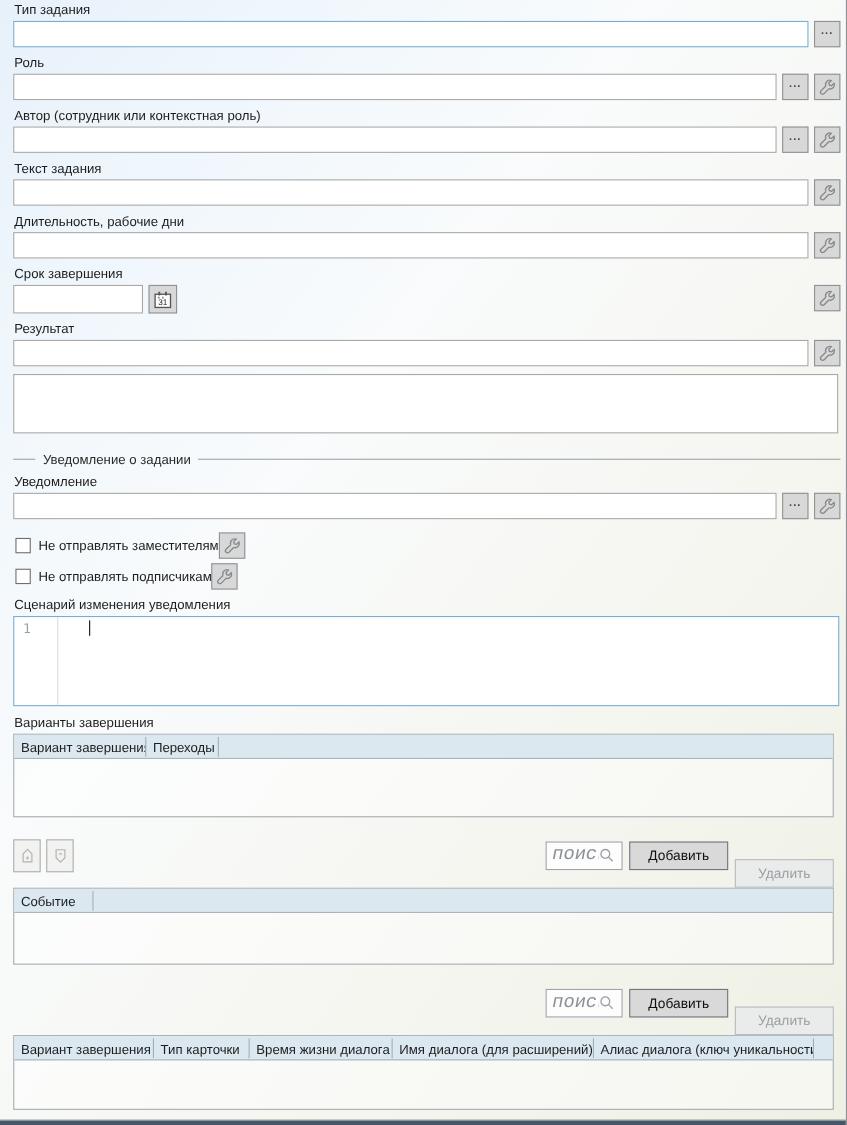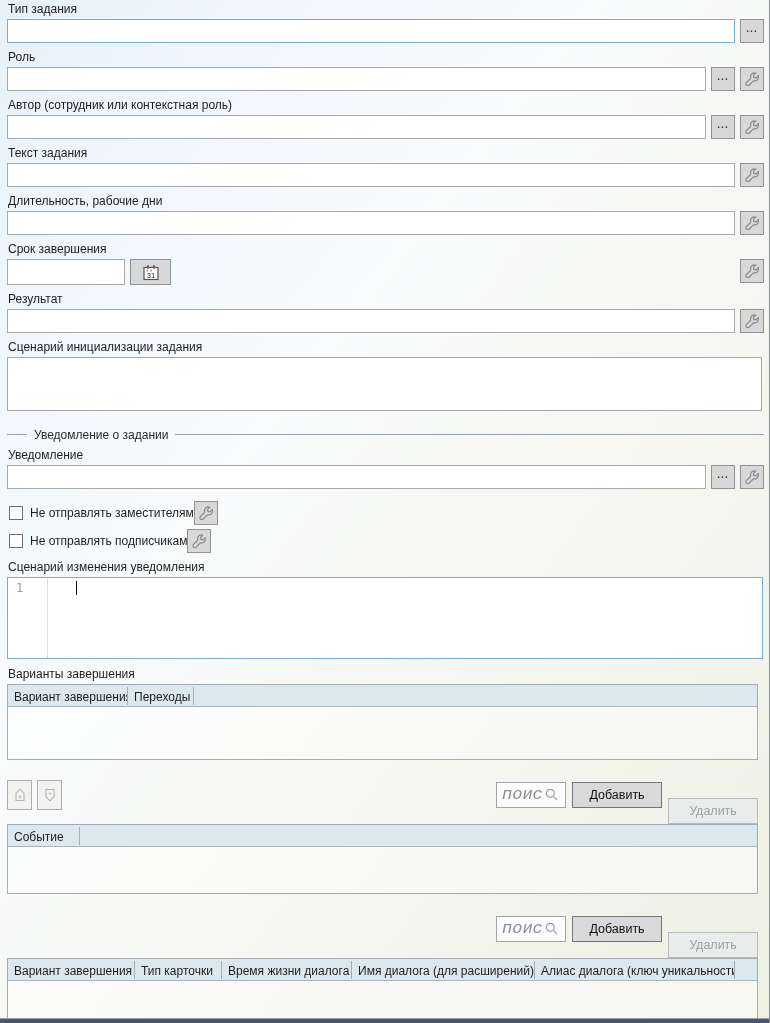--- a/index.html
+++ b/index.html
@@ -9,21 +9,21 @@
     font-size: 12px;
     color: #1e1e1e;
   }
   .window {
     position: relative;
     width: 770px;
     height: 1023px;
     overflow: hidden;
     border-right: 1px solid #8e9297;
     background: linear-gradient(128deg, #e7f1fa 0%, #eef6fc 14%, #f9fbfc 38%, #f6f7f2 62%, #eef0e4 100%);
-    padding: 2px 5px 0 7px;
+    padding: 2px 5px 0 12px;
   }
   .label { display:block; margin: 0 0 2px 1px; line-height: 15px; color:#1d1d1d; }
   .row { display:flex; align-items:stretch; margin-bottom: 7px; }
   .row .spacer { flex:1; }
   .tbox {
     flex: 1; height: 24px;
     background: #fff;
     border: 1px solid #a9a9a9;
     outline: none;
     font-family: "Liberation Sans", sans-serif;
@@ -36,21 +36,21 @@
     margin-left: 5px;
     background: #d8d8d8;
     border: 1px solid #8f9396;
     display: flex; align-items: center; justify-content: center;
     color: #3a3a3a;
     cursor: default;
     flex: none;
   }
   .dots { font-size: 10px; letter-spacing: 1px; line-height: 8px; padding-bottom: 4px; font-weight: bold; color:#444; }
   .date-box { width: 118px; height: 26px; flex: none; }
-  .cal-btn { width: 41px; height: 26px; }
+  .cal-btn { width: 26px; height: 26px; }
   .tarea {
     width: calc(100% - 2px);
     height: 54px;
     background: #fff;
     border: 1px solid #a9a9a9;
     resize: none;
     margin-bottom: 7px;
   }
   .group-sep { display:flex; align-items:center; margin: 6px 0 6px 0; height: 15px; }
   .group-sep .ln-s { width: 20px; height: 1px; background: #9aa5ad; }
@@ -239,21 +239,20 @@
       <span>
           <svg width="16" height="16" viewBox="0 0 16 16">
             <path d="M6.8 7.2 2.5 11.4a1.9 1.9 0 1 0 2.7 2.7l4.2-4.3" fill="none" stroke="#85898c" stroke-width="1.2"></path>
             <path d="M9.2 9.6a3.8 3.8 0 0 0 5-4.9l-2.2 2.2-2-.5-.5-2 2.2-2.2a3.8 3.8 0 0 0-4.9 5" fill="none" stroke="#85898c" stroke-width="1.2"></path>
           </svg>
         </span>
     </button>
   </div>
 
   
-  <span class="label">Сценарий инициализации задания</span>
   <textarea class="tarea" style=""></textarea>
 
   
   <div class="group-sep">
     <span class="ln-s"></span>
     <span class="gtitle">Уведомление о задании</span>
     <span class="ln-l"></span>
   </div>
 
   

